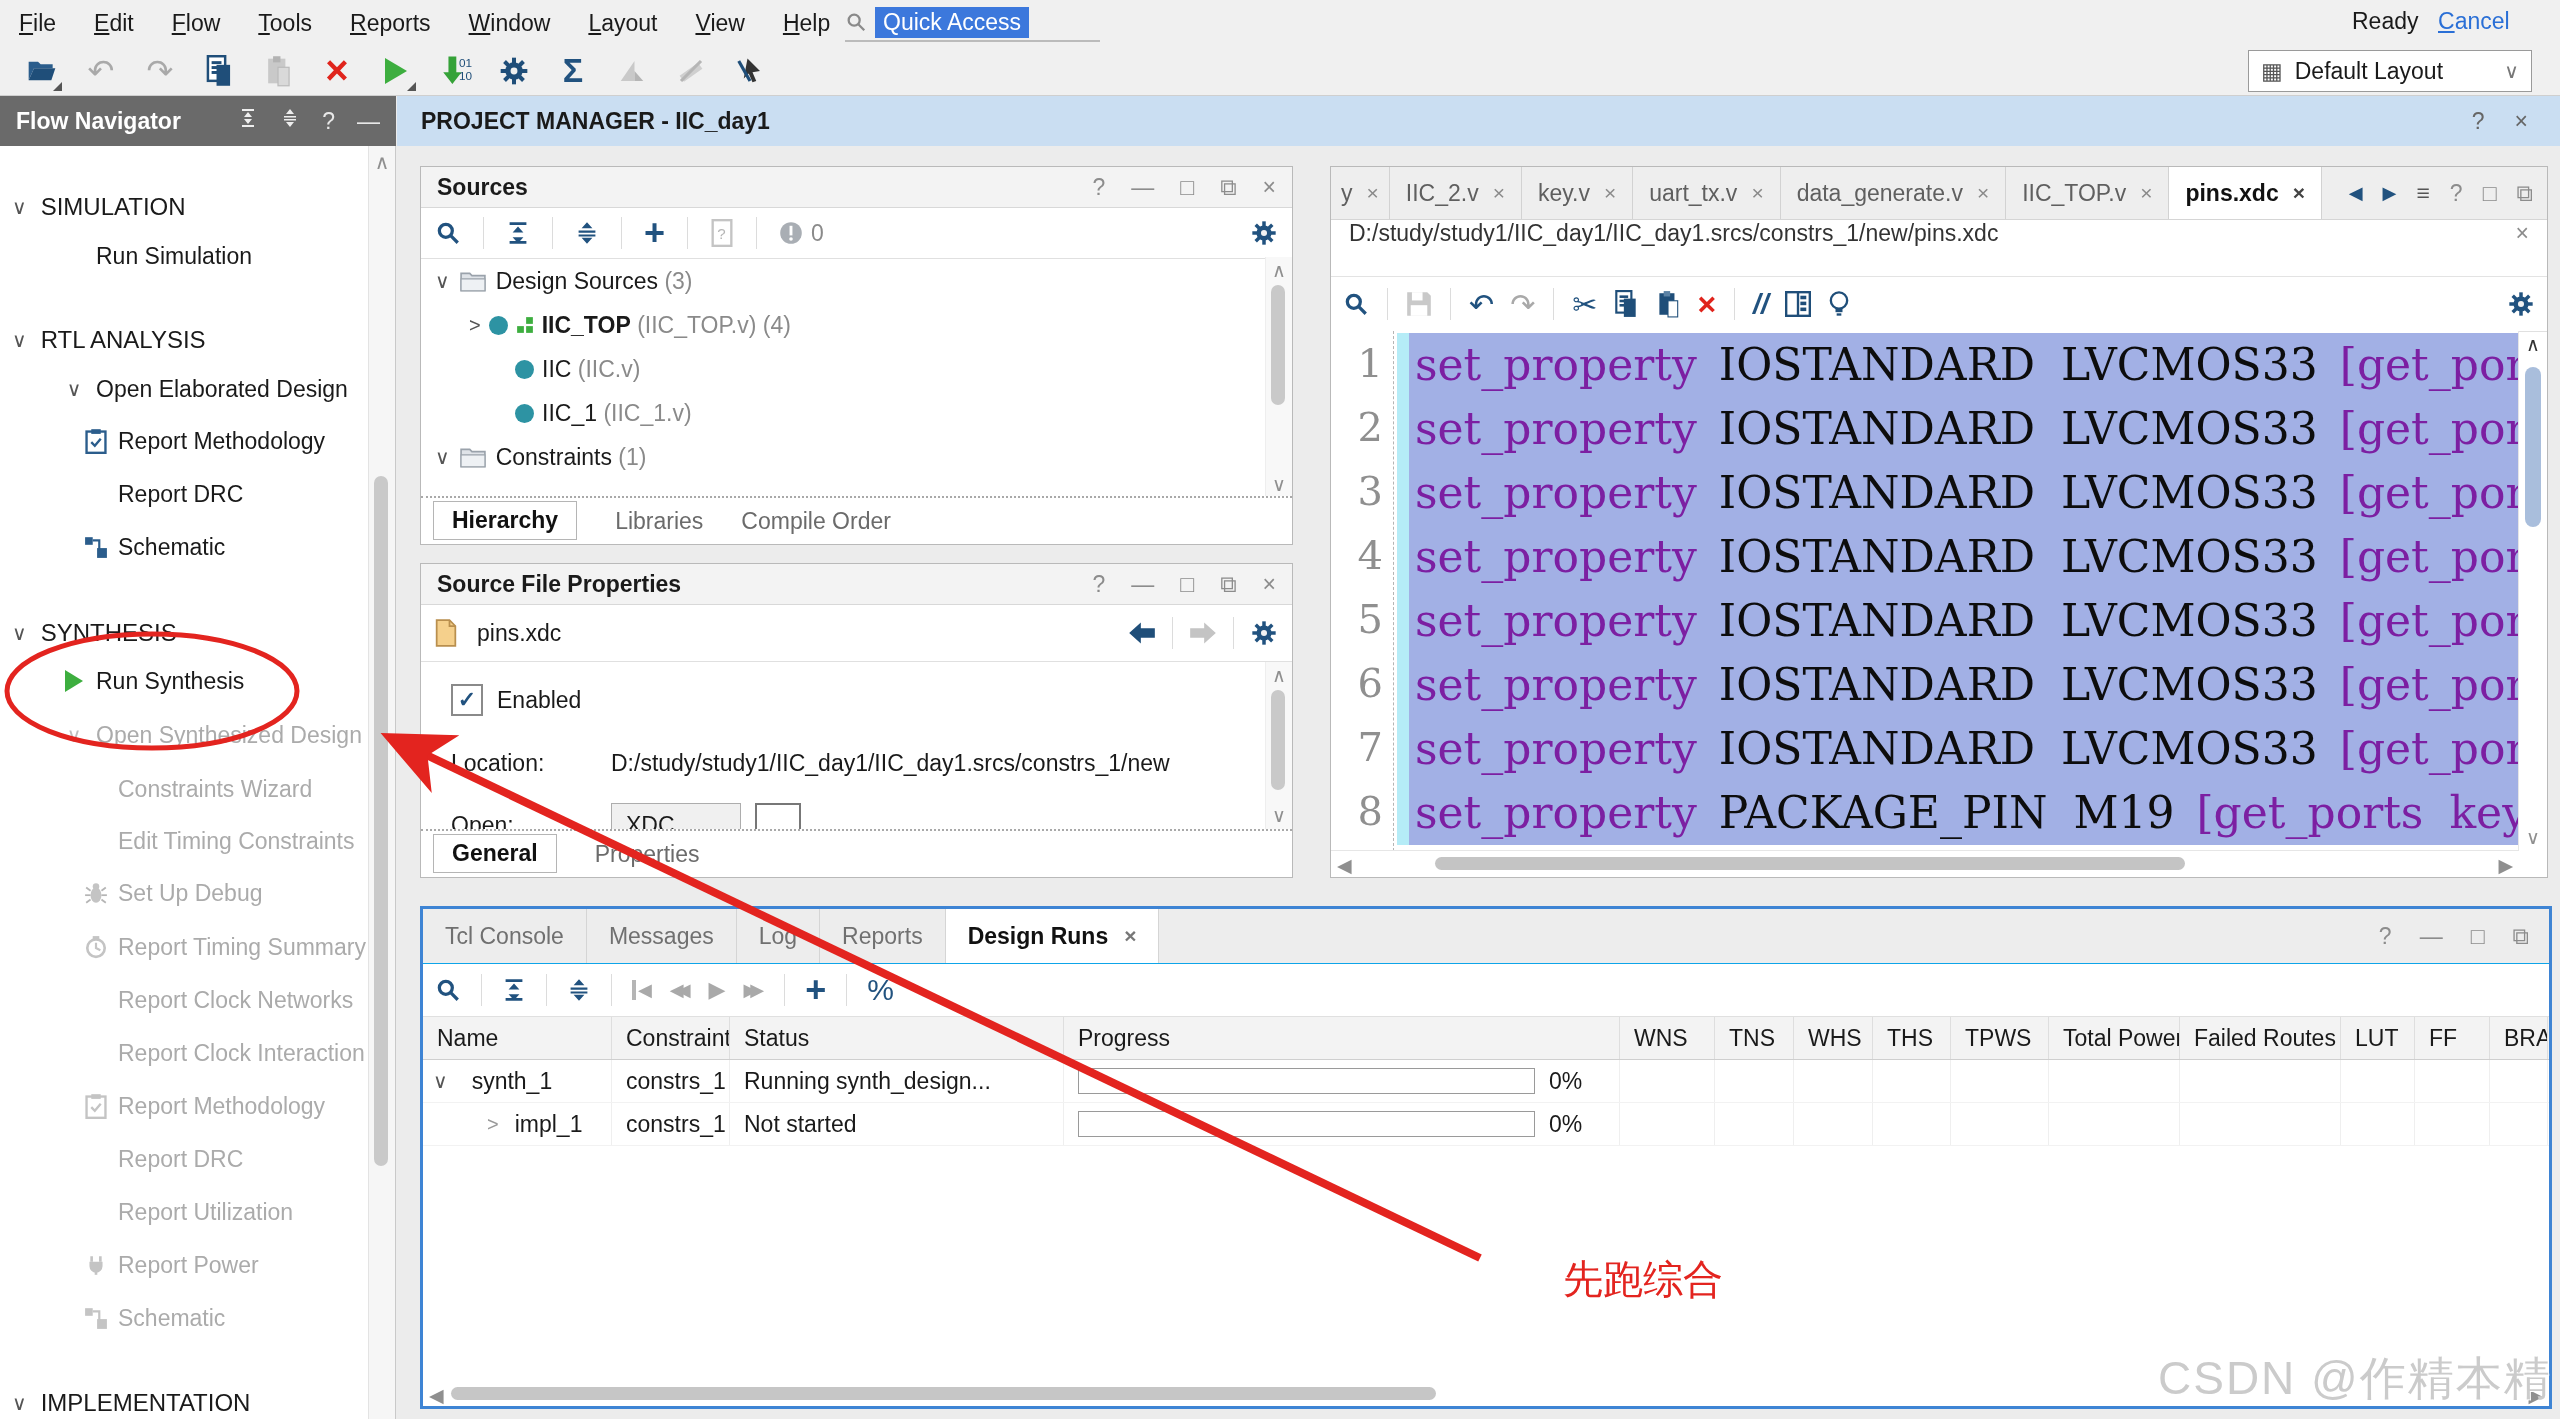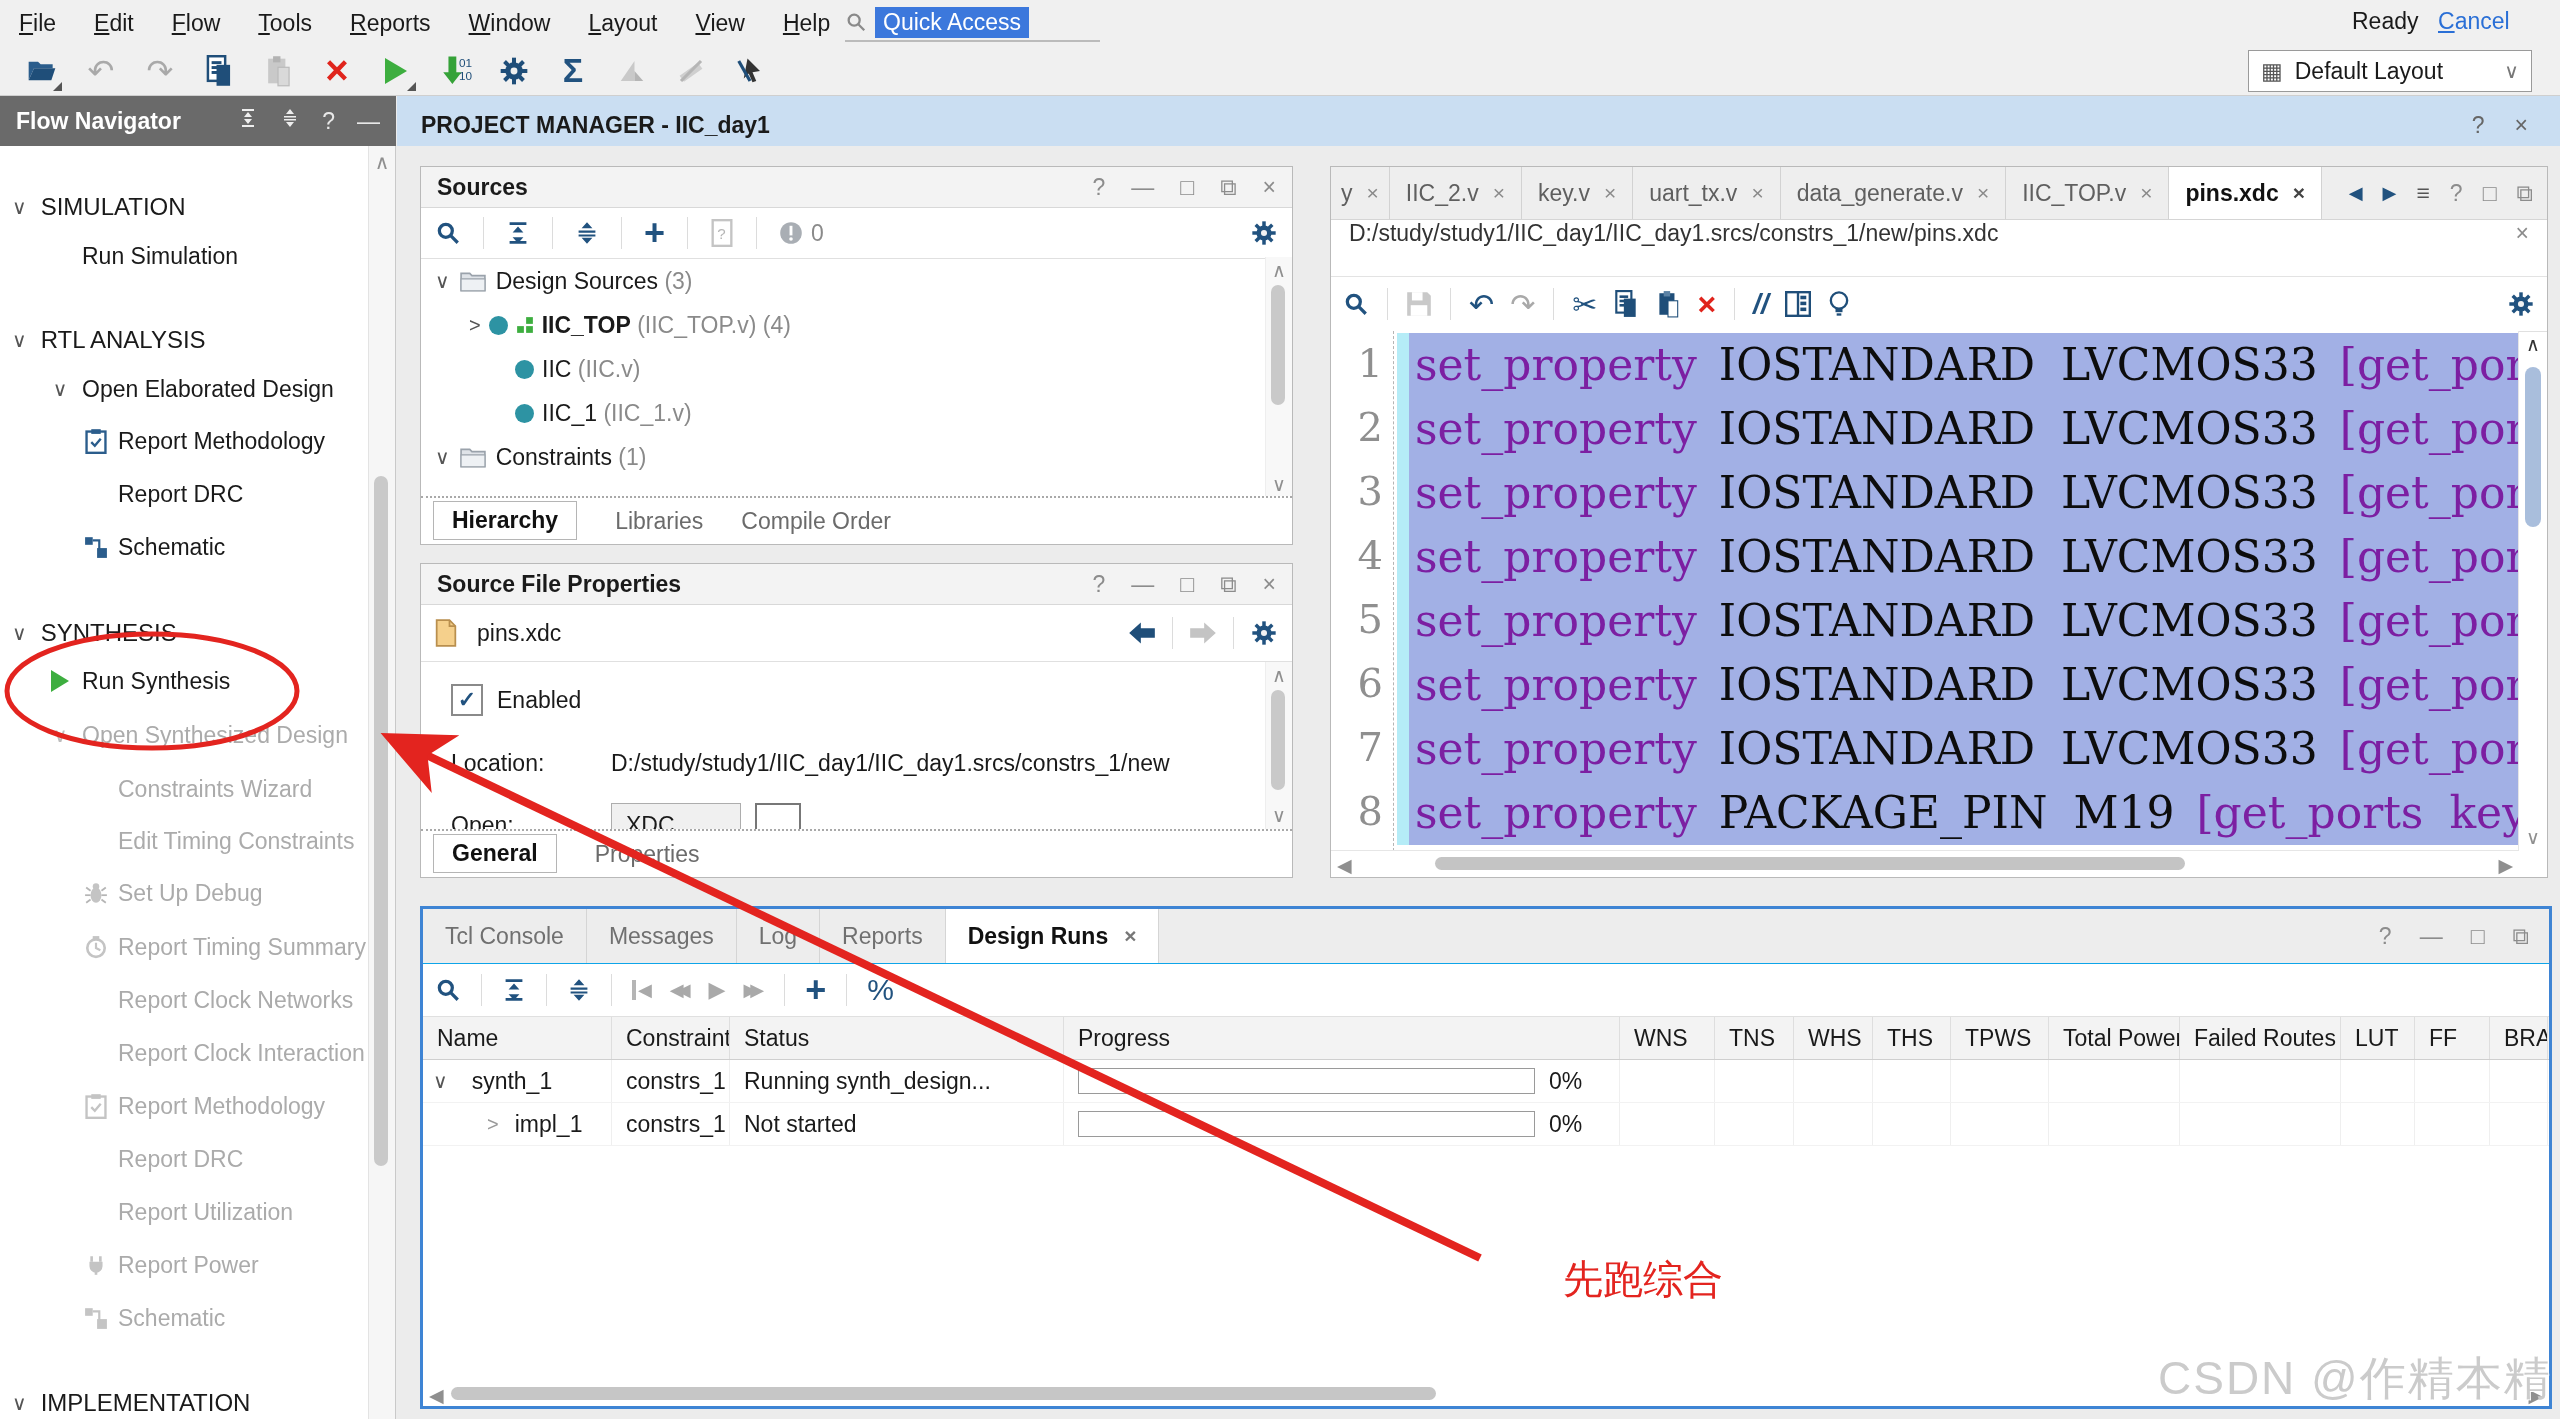--- a/index.html
+++ b/index.html
@@ -17,31 +17,31 @@
   .tico{width:36px;height:36px;display:flex;align-items:center;justify-content:center;position:relative}
   .navy{color:#21527f}.grayic{color:#a9a9a9}.redic{color:#e0241c;font-weight:bold;font-size:40px}
   .playtri{width:0;height:0;border-left:22px solid #3dae3f;border-top:13px solid transparent;border-bottom:13px solid transparent}
   .playtri.sm{border-left-width:18px;border-top-width:11px;border-bottom-width:11px}
   .corner::after{content:"";position:absolute;right:-2px;bottom:-2px;border-left:9px solid transparent;border-bottom:9px solid #555}
   #layoutsel{position:absolute;left:2248px;top:50px;width:284px;height:42px;background:#fff;border:1px solid #9a9a9a;display:flex;align-items:center;padding:0 12px;box-sizing:border-box;gap:12px}
   #layoutsel .dd{margin-left:auto;color:#777;font-size:20px}
   
   #fnhead{position:absolute;left:0;top:96px;width:396px;height:50px;background:#6a6a6a;color:#fff;display:flex;align-items:center;padding:0 16px;box-sizing:border-box;font-weight:bold}
   #fnhead .ics{margin-left:auto;display:flex;gap:22px;color:#e8e8e8;font-weight:normal}
-  #pmbar{position:absolute;left:397px;top:96px;right:0;height:50px;background:#cadef2;display:flex;align-items:flex-start;padding:16px 24px;box-sizing:border-box;font-weight:bold}
+  #pmbar{position:absolute;left:397px;top:96px;right:0;height:50px;background:#cadef2;display:flex;align-items:center;padding:16px 24px;box-sizing:border-box;font-weight:bold}
   #pmbar .ics{margin-left:auto;display:flex;gap:30px;color:#666;font-weight:normal;padding-right:8px}
   
   #fnbody{position:absolute;left:0;top:146px;width:396px;bottom:0;background:#fff;border-right:1px solid #c9c9c9;box-sizing:border-box}
   #fnscroll{position:absolute;right:0;top:0;width:26px;bottom:0;background:#f6f6f6;border-left:1px solid #e3e3e3}
   #fnscroll .thumb{position:absolute;left:5px;top:330px;width:14px;height:690px;background:#c9c9c9;border-radius:8px}
   #fnscroll .ar{position:absolute;left:0;width:100%;text-align:center;color:#8f8f8f;font-size:20px}
   .fni{position:absolute;left:0;right:30px;height:52px;display:flex;align-items:center}
   .fni .lbl{white-space:nowrap}
   .sec{padding-left:12px;gap:14px;font-size:24px}
-  .l1{padding-left:46px}.l2{padding-left:82px}
+  .l1{padding-left:60px}.l2{padding-left:82px}
   .slot{width:28px;display:flex;justify-content:center;align-items:center;margin-right:8px;flex:none}
   .chv{color:#555;font-size:20px;flex:none}
   .dis{color:#ababab}.dis .chv{color:#bdbdbd}
   
   .panel{position:absolute;background:#fff;border:1px solid #b9b9b9;box-sizing:border-box}
   .phead{height:40px;background:#f3f3f3;border-bottom:1px solid #d8d8d8;display:flex;align-items:center;padding:0 16px}
   .ptitle{font-weight:bold}
   .wics{margin-left:auto;display:flex;gap:26px;color:#8c8c8c}
   .ptool{height:50px;border-bottom:1px solid #e0e0e0;display:flex;align-items:center;gap:20px;padding:0 14px}
   .vsep{width:1px;height:32px;background:#dcdcdc;margin:0 2px}

